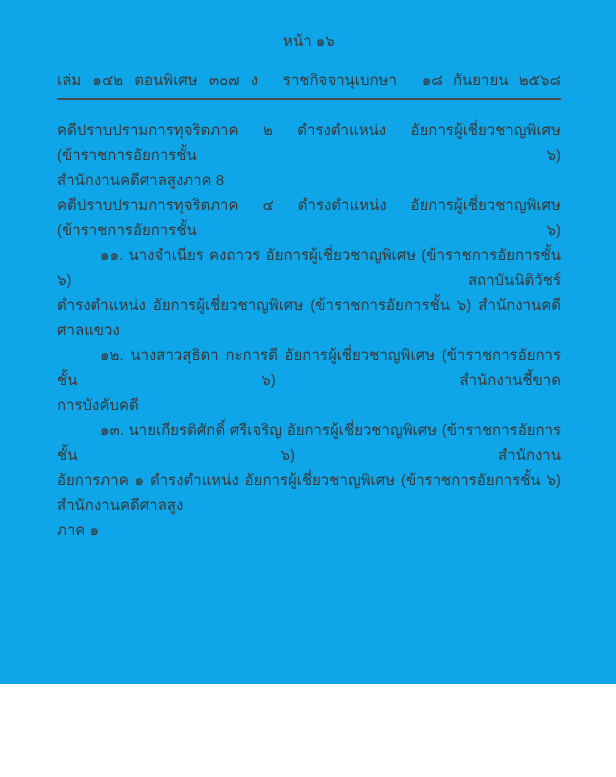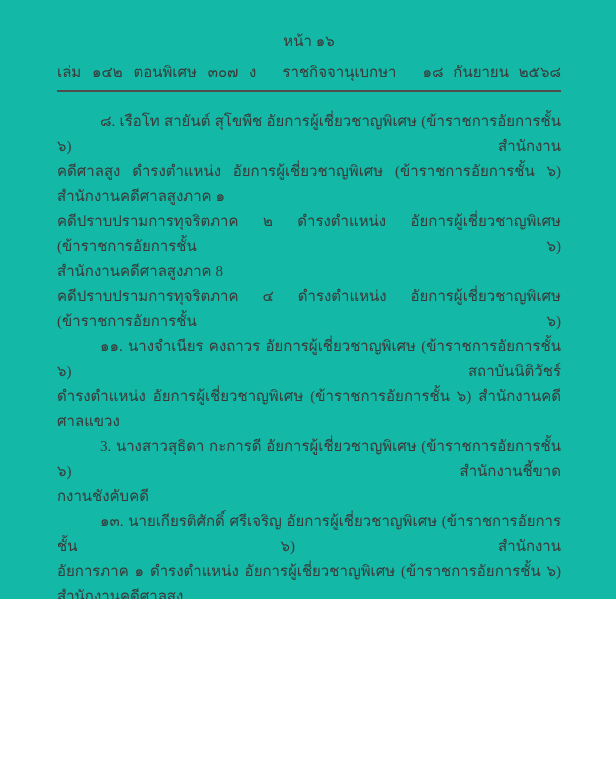--- a/index.html
+++ b/index.html
@@ -1,42 +1,42 @@
 <!DOCTYPE html>
 <html><head>
 <meta charset="utf-8">
 <style>
   html, body { margin: 0; padding: 0; background: #ffffff; }
   .page {
     position: relative;
     width: 616px;
-    height: 599px;
-    background: #14b8a6;
-    font-family: Liberation Serif, serif;
+    height: 684px;
+    background: #0ea5e9;
+    font-family: Liberation Sans, sans-serif;
     color: #3a3a3a;
     overflow: hidden;
   }
   .content {
     position: absolute;
     left: 57px;
     top: 30px;
     width: 504px;
   }
   .page-num {
     text-align: center;
     font-size: 15px;
     line-height: 22px;
   }
   .masthead {
     display: flex;
     justify-content: space-between;
     align-items: baseline;
     font-size: 15px;
     line-height: 22px;
-    margin-top: 9px;
+    margin-top: 17px;
     padding-bottom: 7px;
     border-bottom: 2px solid #4d4d4d;
   }
   .masthead .mh-left  { word-spacing: 7px; }
   .masthead .mh-center{ text-align: right; }
   .masthead .mh-right { word-spacing: 6px; text-align: right; }
   .body-text {
     margin-top: 17px;
     font-size: 15px;
     line-height: 25px;
@@ -58,37 +58,33 @@
     <div class="page-num">หน้า ๑๖</div>
 
     <div class="masthead">
       <span class="mh-left">เล่ม ๑๔๒ ตอนพิเศษ ๓๐๗ ง</span>
       <span class="mh-center">ราชกิจจานุเบกษา</span>
       <span class="mh-right">๑๘ กันยายน ๒๕๖๘</span>
     </div>
 
     <div class="body-text">
         <div class="para">
-          <div class="line first">๘. เรือโท สายันต์ สุโขพืช อัยการผู้เชี่ยวชาญพิเศษ (ข้าราชการอัยการชั้น ๖) สำนักงาน</div>
-          <div class="line last">คดีศาลสูง ดำรงตำแหน่ง อัยการผู้เชี่ยวชาญพิเศษ (ข้าราชการอัยการชั้น ๖) สำนักงานคดีศาลสูงภาค ๑</div>
-        </div>
-        <div class="para">
           <div class="line">คดีปราบปรามการทุจริตภาค ๒ ดำรงตำแหน่ง อัยการผู้เชี่ยวชาญพิเศษ (ข้าราชการอัยการชั้น ๖)</div>
           <div class="line last">สำนักงานคดีศาลสูงภาค 8</div>
         </div>
         <div class="para">
           <div class="line">คดีปราบปรามการทุจริตภาค ๔ ดำรงตำแหน่ง อัยการผู้เชี่ยวชาญพิเศษ (ข้าราชการอัยการชั้น ๖)</div>
         </div>
         <div class="para">
           <div class="line first">๑๑. นางจำเนียร คงถาวร อัยการผู้เชี่ยวชาญพิเศษ (ข้าราชการอัยการชั้น ๖) สถาบันนิติวัชร์</div>
           <div class="line last">ดำรงตำแหน่ง อัยการผู้เชี่ยวชาญพิเศษ (ข้าราชการอัยการชั้น ๖) สำนักงานคดีศาลแขวง</div>
         </div>
         <div class="para">
-          <div class="line first">3. นางสาวสุธิดา กะการดี อัยการผู้เชี่ยวชาญพิเศษ (ข้าราชการอัยการชั้น ๖) สำนักงานชี้ขาด</div>
-          <div class="line last">กงานชังคับคดี</div>
+          <div class="line first">๑๒. นางสาวสุธิดา กะการดี อัยการผู้เชี่ยวชาญพิเศษ (ข้าราชการอัยการชั้น ๖) สำนักงานชี้ขาด</div>
+          <div class="line last">การบังคับคดี</div>
         </div>
         <div class="para">
           <div class="line first">๑๓. นายเกียรติศักดิ์ ศรีเจริญ อัยการผู้เชี่ยวชาญพิเศษ (ข้าราชการอัยการชั้น ๖) สำนักงาน</div>
           <div class="line">อัยการภาค ๑ ดำรงตำแหน่ง อัยการผู้เชี่ยวชาญพิเศษ (ข้าราชการอัยการชั้น ๖) สำนักงานคดีศาลสูง</div>
           <div class="line last">ภาค ๑</div>
         </div>
       </div>
 
   </div>
 </div>

